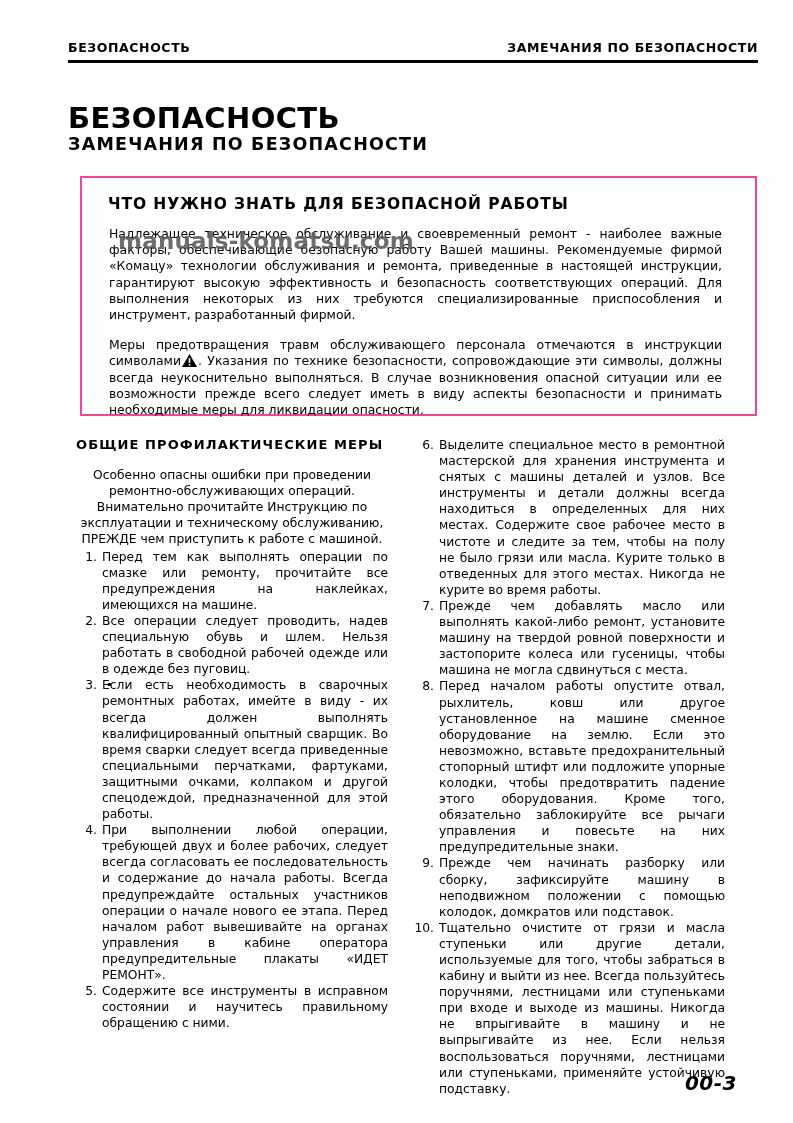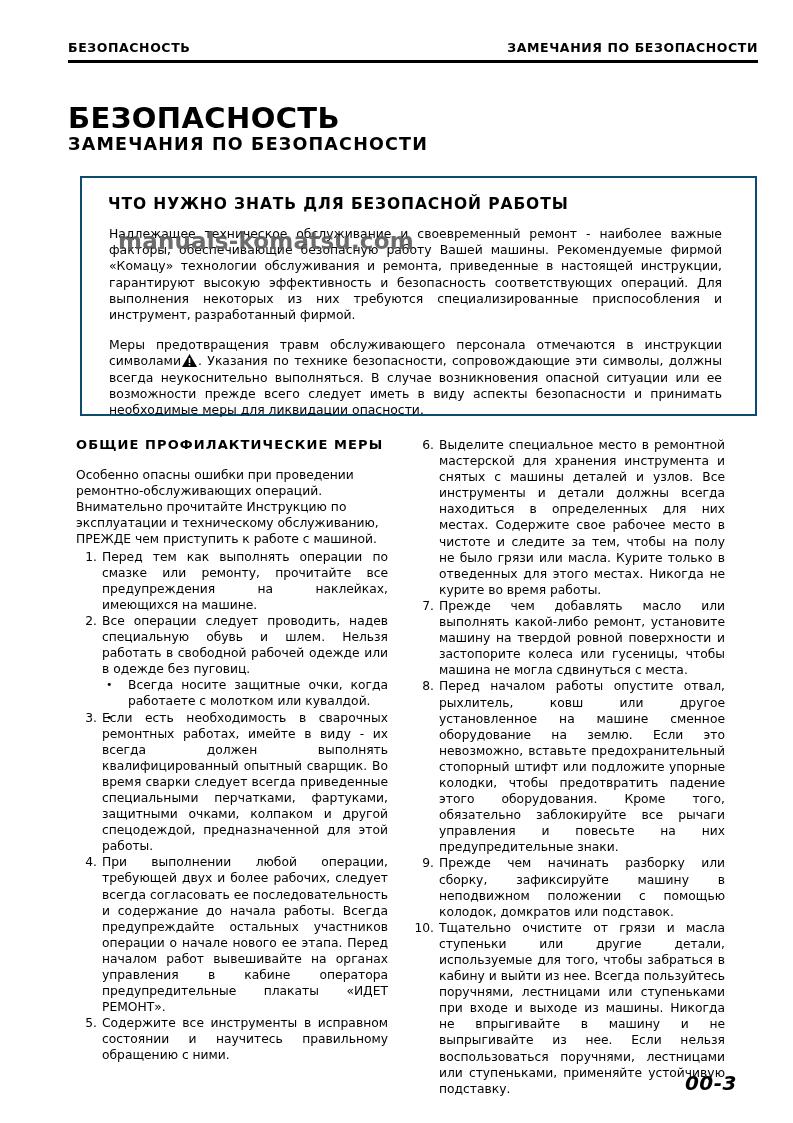--- a/index.html
+++ b/index.html
@@ -63,21 +63,21 @@
     line-height: 1;
   }
 
   
   .notice-box {
     position: absolute;
     left: 80px;
     top: 176px;
     width: 677px;
     height: 240px;
-    border: 2px solid #0c4a6e;
+    border: 2px solid #ec4899;
     box-sizing: border-box;
   }
   .notice-heading {
     position: absolute;
     left: 26px;
     top: 17px;
     font-size: 15.5px;
     font-weight: bold;
     letter-spacing: 0.9px;
   }
@@ -118,20 +118,21 @@
   .sec-heading {
     font-size: 13px;
     font-weight: bold;
     letter-spacing: 1.1px;
     margin: 0 0 14px 0;
   }
   .sec-heading.spaced-top { margin-top: 28px; }
 
   .lead {
     margin: 0 0 1px 0;
+    text-align: center;
   }
 
   ol.num-list {
     list-style: none;
     margin: 0;
     padding: 0;
   }
   ol.num-list > li {
     position: relative;
     padding-left: 26px;
@@ -225,21 +226,20 @@
       <li>
         <span class="marker">1.</span>
         <span class="body">Перед тем как выполнять операции по смазке или ремонту, прочитайте все предупреждения на наклейках, имеющихся на машине.</span>
       </li>
       <li>
         <span class="marker">2.</span>
         <span class="body">Все операции следует проводить, надев специальную обувь и шлем. Нельзя работать в свободной рабочей одежде или в одежде без пуговиц.</span>
         <ul class="bullets">
           <li>
             <span class="dot">•</span>
-            <span>Всегда носите защитные очки, когда работаете с молотком или кувалдой.</span>
           </li>
           <li>
             <span class="dot">•</span>
           </li>
         </ul>
       </li>
       <li>
         <span class="marker">3.</span>
         <span class="body">Если есть необходимость в сварочных ремонтных работах, имейте в виду - их всегда должен выполнять квалифицированный опытный сварщик. Во время сварки следует всегда приведенные специальными перчатками, фартуками, защитными очками, колпаком и другой спецодеждой, предназначенной для этой работы.</span>
       </li>

